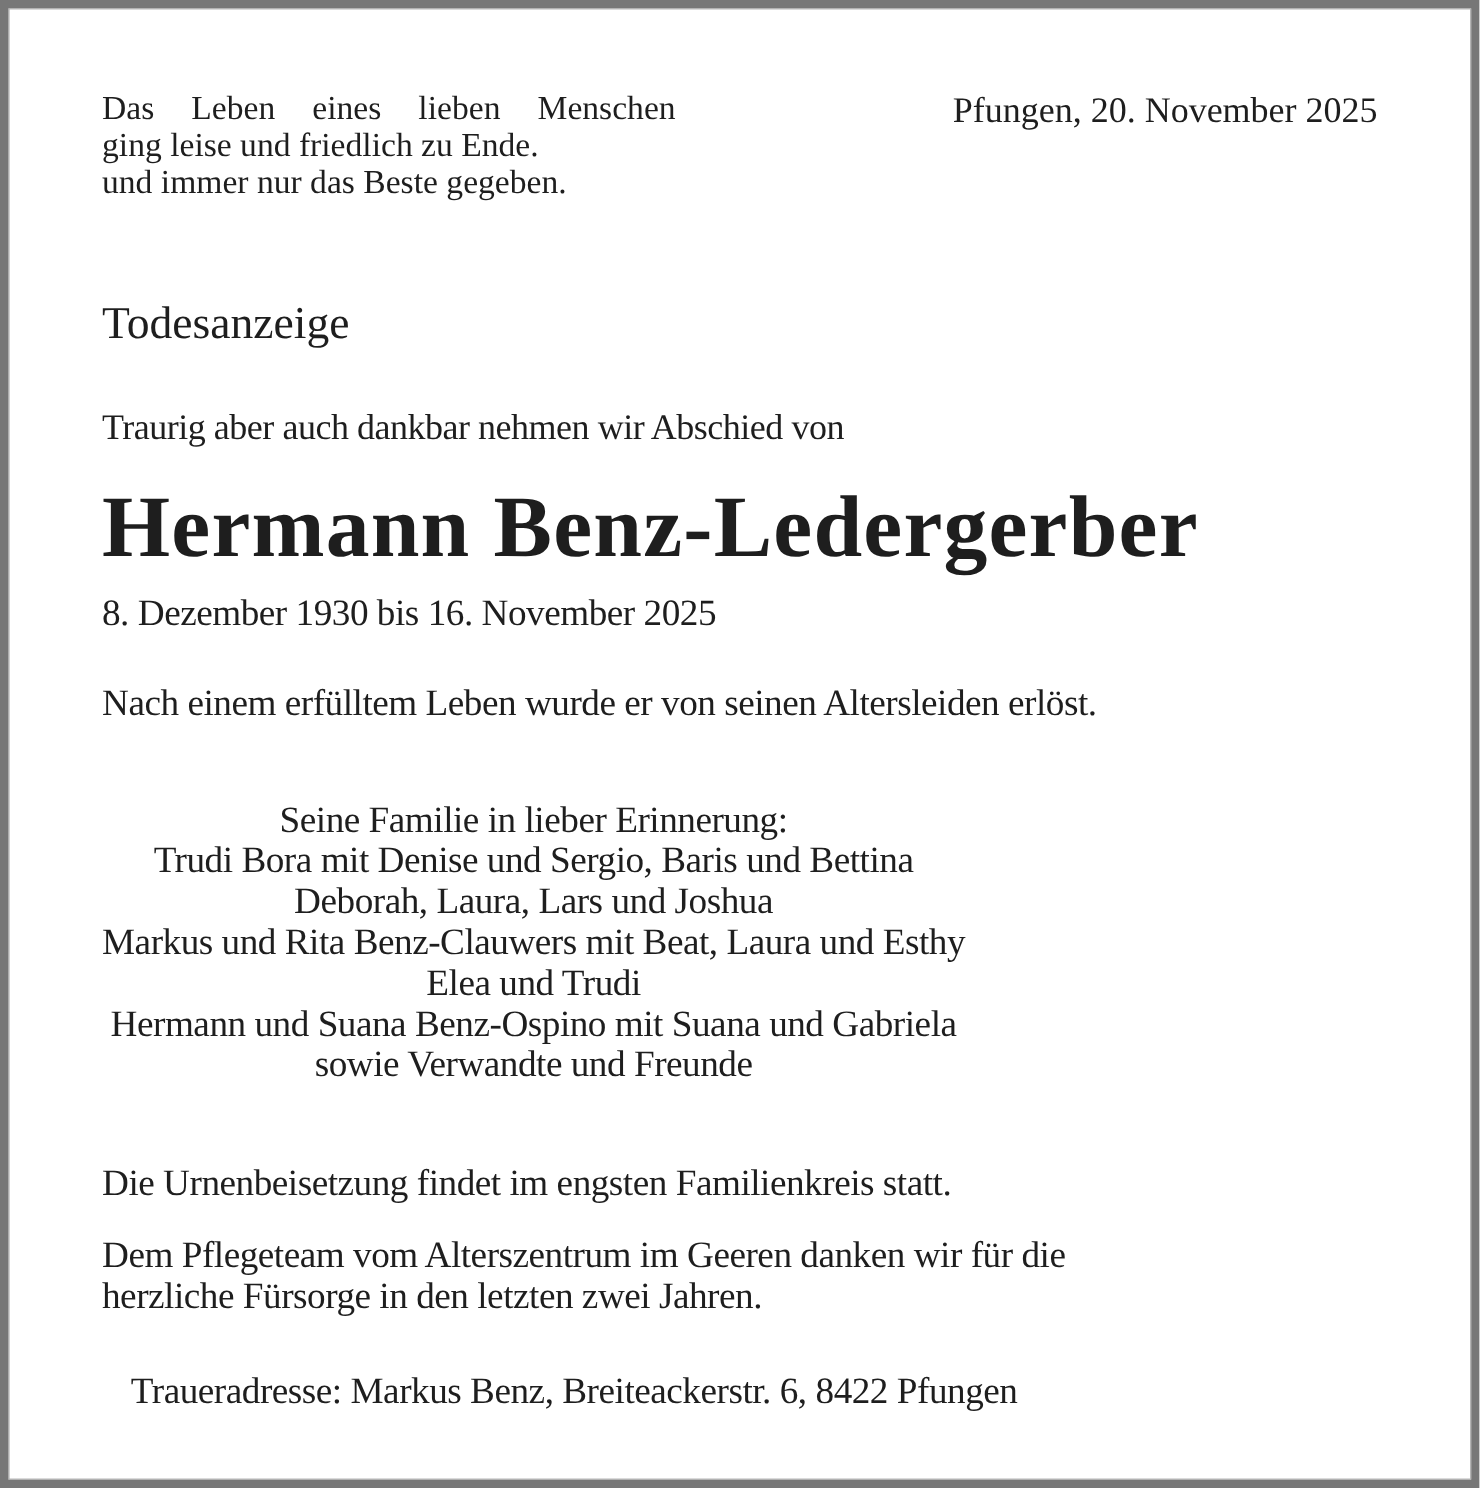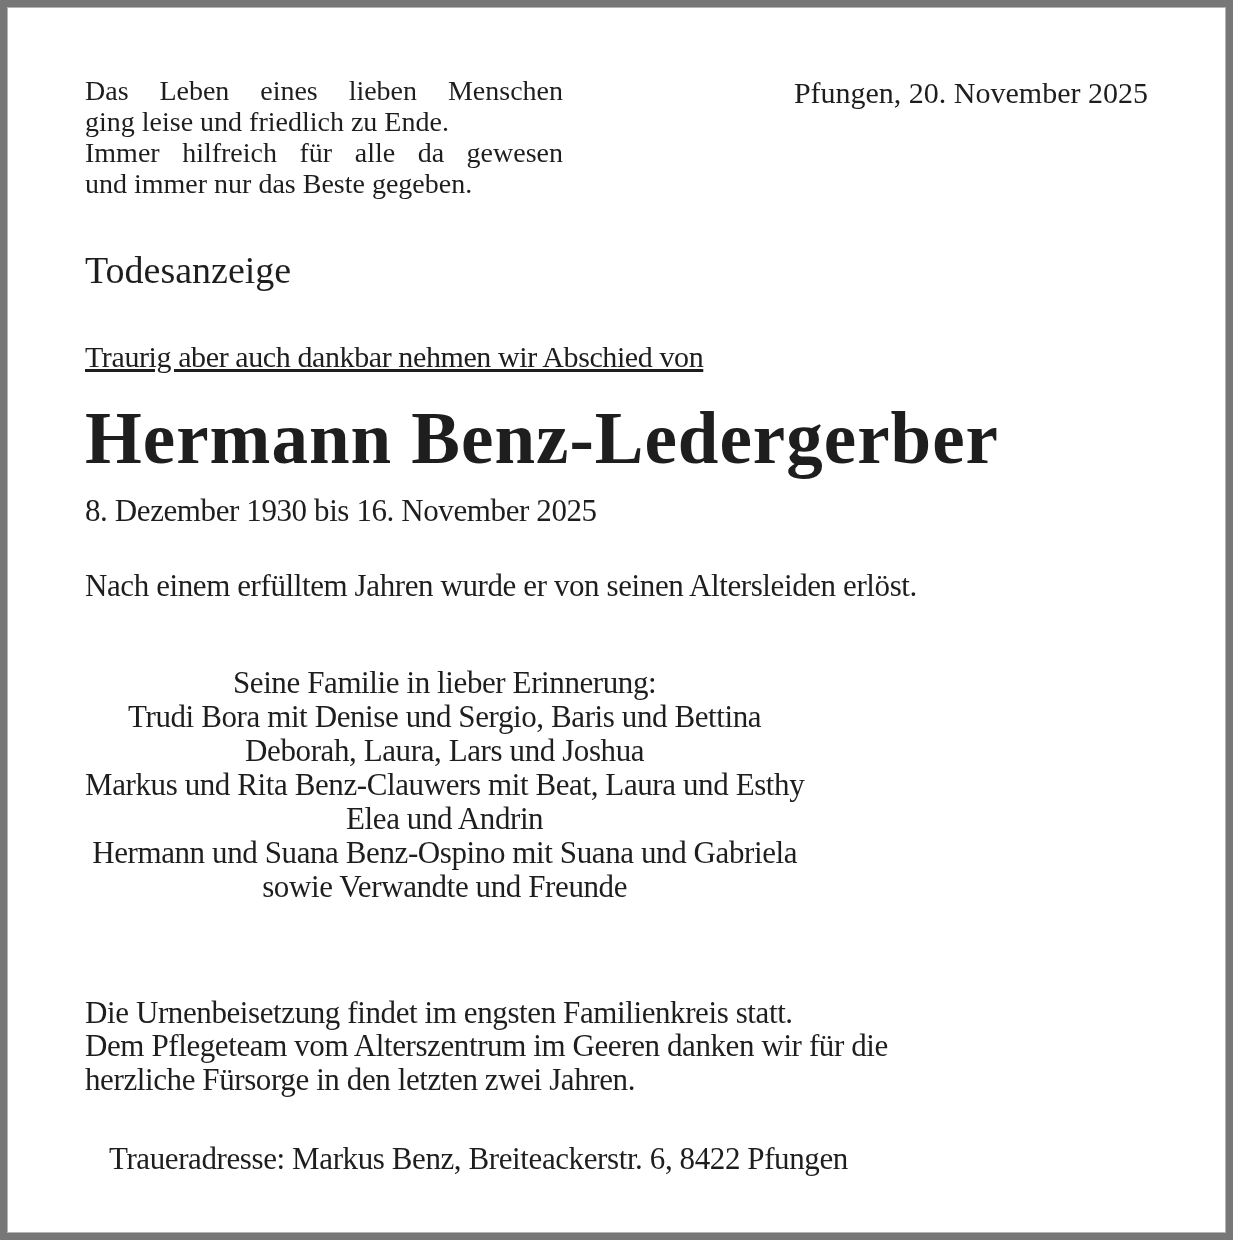--- a/index.html
+++ b/index.html
@@ -24,70 +24,69 @@
   .abs { position: absolute; }
 
   
   .epigraph { left: 78px; top: 68px; width: 478px; font-size: 28px; line-height: 31px; }
   .epigraph .jline { text-align: justify; text-align-last: justify; }
 
   
   .dateline { top: 69px; right: 78px; font-size: 30px; text-align: right; white-space: nowrap; }
 
   .title   { left: 78px; top: 241px; font-size: 38px; }
-  .intro   { left: 78px; top: 333px; font-size: 30px; letter-spacing: -0.3px; white-space: nowrap; text-decoration: underline; }
+  .intro   { left: 78px; top: 333px; font-size: 30px; letter-spacing: -0.3px; white-space: nowrap; }
 
   .name {
     left: 78px; top: 390px;
     font-size: 73px; font-weight: bold;
     letter-spacing: 1px; white-space: nowrap;
   }
 
   .cond { letter-spacing: -0.4px; }           
   .lifespan { left: 78px; top: 486px; font-size: 31px; white-space: nowrap; }
   .release  { left: 78px; top: 561px; font-size: 31px; white-space: nowrap; }
 
   .family { left: 78px; top: 659px; font-size: 31px; line-height: 34px; }
   .family div { white-space: nowrap; text-align: center; }
 
-  .burial  { left: 78px; top: 961px;  font-size: 31px; white-space: nowrap; margin-top: 27px; }
+  .burial  { left: 78px; top: 961px;  font-size: 31px; white-space: nowrap; }
   .thanks  { left: 78px; top: 1022px; font-size: 31px; line-height: 33.5px; }
   .thanks div { white-space: nowrap; }
   .address { left: 78px; top: 1134px; font-size: 31px; white-space: nowrap; margin-left: 24px; }
 </style>
 </head>
 <body>
 
 <div class="page">
 
   <div class="abs epigraph">
     <div class="jline">Das Leben eines lieben Menschen</div>
     <div>ging leise und friedlich zu Ende.</div>
-    <div class="jline">Immer hilfreich für alle da gewesen</div>
     <div>und immer nur das Beste gegeben.</div>
   </div>
 
   <div class="abs dateline">Pfungen, 20. November 2025</div>
 
   <div class="abs title">Todesanzeige</div>
 
   <div class="abs intro cond">Traurig aber auch dankbar nehmen wir Abschied von</div>
 
   <div class="abs name">Hermann Benz-Ledergerber</div>
 
   <div class="abs lifespan cond">8. Dezember 1930 bis 16. November 2025</div>
 
-  <div class="abs release cond">Nach einem erfülltem Jahren wurde er von seinen Altersleiden erlöst.</div>
+  <div class="abs release cond">Nach einem erfülltem Leben wurde er von seinen Altersleiden erlöst.</div>
 
   <div class="abs family cond">
     <div>Seine Familie in lieber Erinnerung:</div>
     <div>Trudi Bora mit Denise und Sergio, Baris und Bettina</div>
     <div>Deborah, Laura, Lars und Joshua</div>
     <div>Markus und Rita Benz-Clauwers mit Beat, Laura und Esthy</div>
-    <div>Elea und Andrin</div>
+    <div>Elea und Trudi</div>
     <div>Hermann und Suana Benz-Ospino mit Suana und Gabriela</div>
     <div>sowie Verwandte und Freunde</div>
   </div>
 
   <div class="abs burial cond">Die Urnenbeisetzung findet im engsten Familienkreis statt.</div>
 
   <div class="abs thanks cond">
     <div>Dem Pflegeteam vom Alterszentrum im Geeren danken wir für die</div>
     <div>herzliche Fürsorge in den letzten zwei Jahren.</div>
   </div>

